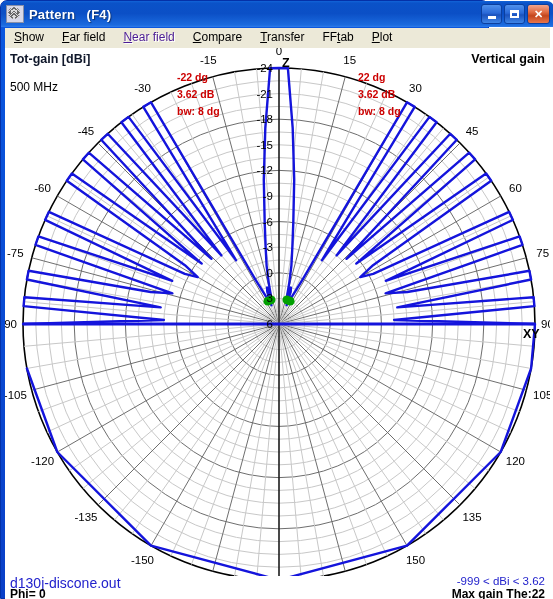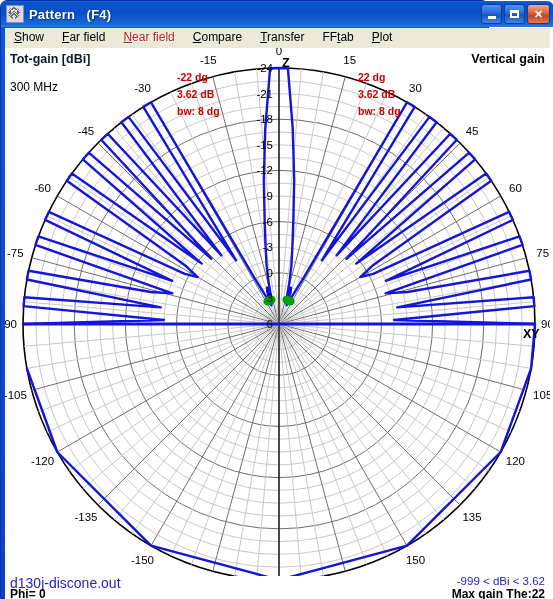--- a/index.html
+++ b/index.html
@@ -63,21 +63,21 @@
   
   #menubar{
     position:absolute;left:4px;top:27px;width:545px;height:20px;
     background:#ece9d8;
     display:flex;align-items:flex-start;
     border-bottom:1px solid #ffffff;
   }
   .menuitem{
     font-size:12px;color:#000;padding:2px 9px;white-space:nowrap;cursor:default;
   }
-  .menuitem.disabled{color:#b91c1c;text-shadow:1px 1px 0 #fff;}
+  .menuitem.disabled{color:#4c1d95;text-shadow:1px 1px 0 #fff;}
   .menuitem u{text-decoration:underline;}
   
   #client{
     position:absolute;left:4px;top:47px;width:545px;height:528px;
     background:#ffffff;overflow:hidden;
   }
   
   #lbl-totgain{position:absolute;left:5px;top:4px;font-size:12.5px;font-weight:bold;color:#0f172a;}
   #lbl-freq{position:absolute;left:5px;top:32px;font-size:12px;color:#000;}
   #lbl-plane{position:absolute;right:5px;top:4px;font-size:12.5px;font-weight:bold;color:#000;}
@@ -124,21 +124,21 @@
     <div class="menuitem disabled"><u>N</u>ear field</div>
     <div class="menuitem"><u>C</u>ompare</div>
     <div class="menuitem"><u>T</u>ransfer</div>
     <div class="menuitem">FF<u>t</u>ab</div>
     <div class="menuitem"><u>P</u>lot</div>
   </div>
 
   <div id="client">
 
     <div id="lbl-totgain">Tot-gain [dBi]</div>
-    <div id="lbl-freq">300 MHz</div>
+    <div id="lbl-freq">500 MHz</div>
     <div id="lbl-plane">Vertical gain</div>
 
     <svg id="polar" width="545" height="528" viewBox="0 0 545 528">
       <defs>
         <clipPath id="halfclip">
             <rect x="0" y="0" width="545" height="528"></rect>
           </clipPath>
       </defs>
       <g id="grid-layer">
           <circle cx="274" cy="276" r="25.6" fill="none" stroke="#c8c8c8" stroke-width="1"></circle>

